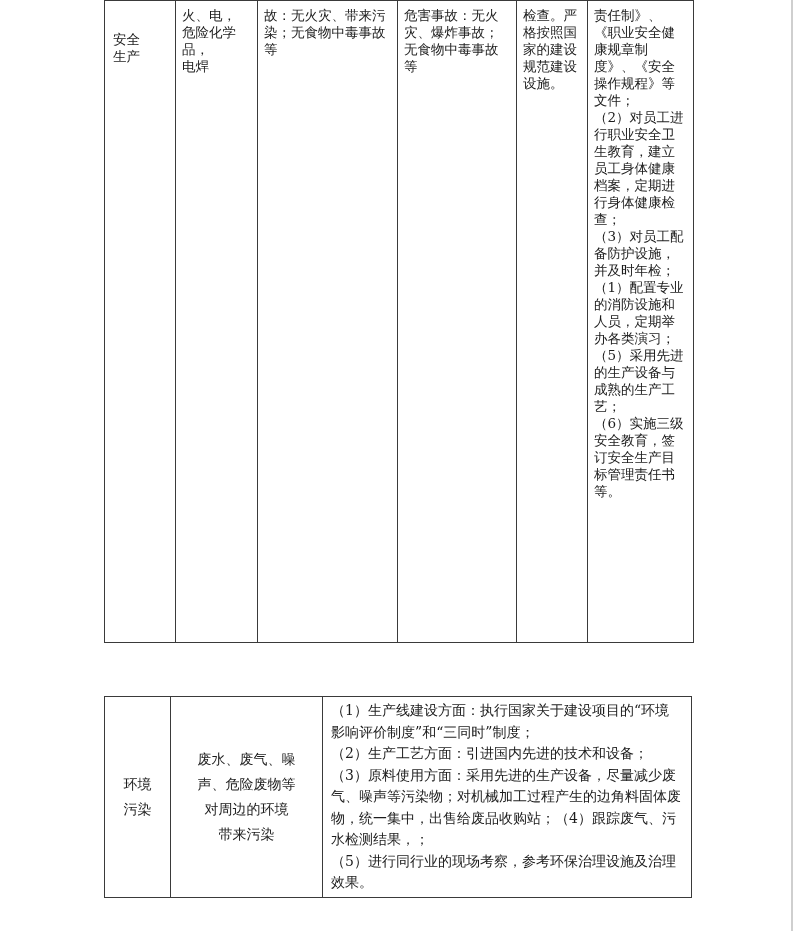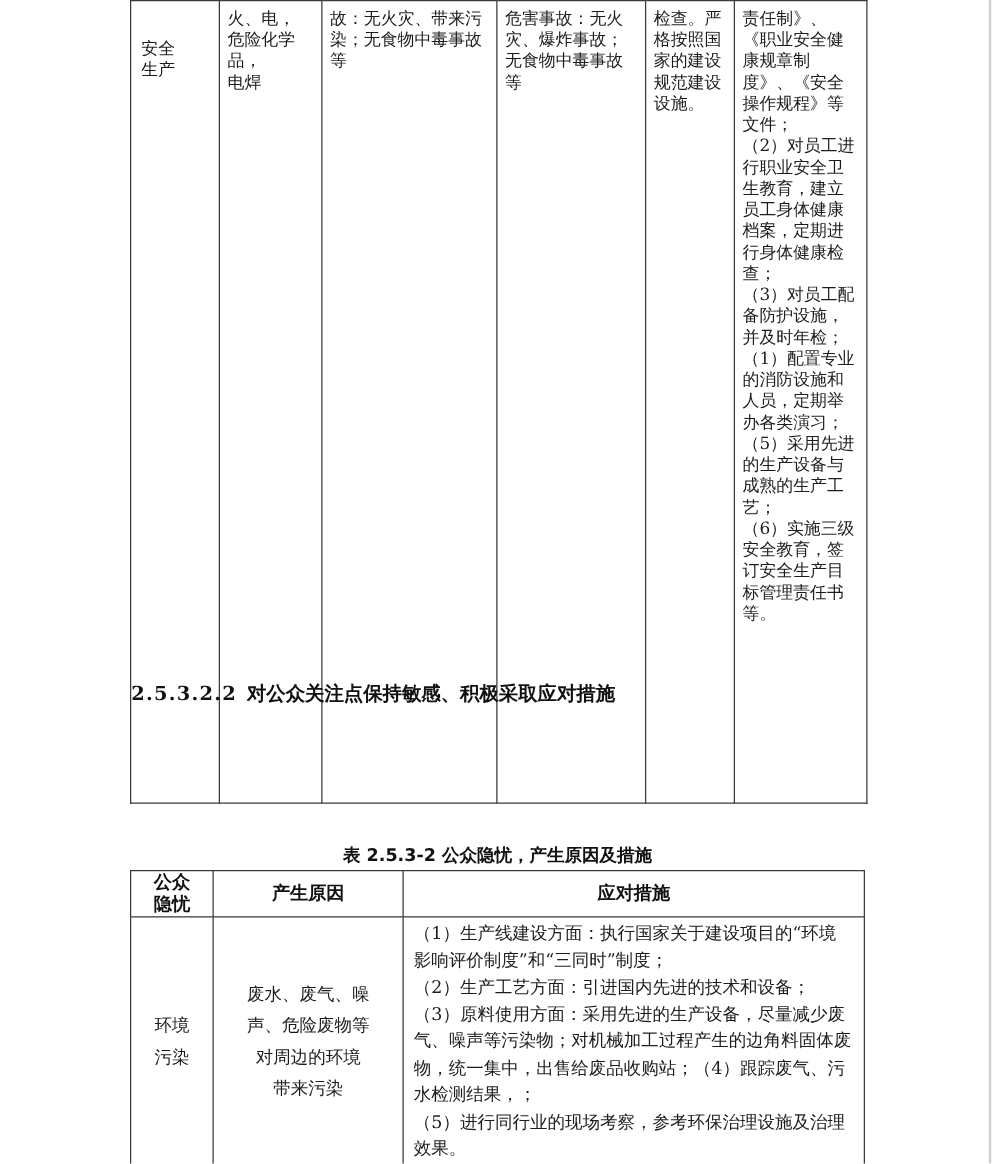--- a/index.html
+++ b/index.html
@@ -136,40 +136,30 @@
         <td>责任制》、《职业安全健康规章制度》、《安全操作规程》等文件；
 （2）对员工进行职业安全卫生教育，建立员工身体健康档案，定期进行身体健康检查；
 （3）对员工配备防护设施，并及时年检；
 （1）配置专业的消防设施和人员，定期举办各类演习；
 （5）采用先进的生产设备与成熟的生产工艺；
 （6）实施三级安全教育，签订安全生产目标管理责任书等。</td>
       </tr>
     </tbody>
   </table>
 
-  <div class="heading">
-    <span class="num">2.5.3.2.2</span><span class="ttl">对公众关注点保持敏感、积极采取应对措施</span>
-  </div>
 
 
-  <div class="caption">表 2.5.3-2 公众隐忧，产生原因及措施</div>
 
   <table class="t2">
     <colgroup>
       <col style="width:66px">
         <col style="width:152px">
         <col style="width:369px">
     </colgroup>
     <tbody>
-      <tr class="hdr">
-        <th>公众
-隐忧</th>
-        <th>产生原因</th>
-        <th>应对措施</th>
-      </tr>
       <tr class="row1">
         <td class="mid">环境
 污染</td>
         <td class="mid">废水、废气、噪
 声、危险废物等
 对周边的环境
 带来污染</td>
         <td class="measures">（1）生产线建设方面：执行国家关于建设项目的“环境影响评价制度”和“三同时”制度；
 （2）生产工艺方面：引进国内先进的技术和设备；（3）原料使用方面：采用先进的生产设备，尽量减少废气、噪声等污染物；对机械加工过程产生的边角料固体废物，统一集中，出售给废品收购站；（4）跟踪废气、污水检测结果，；
 （5）进行同行业的现场考察，参考环保治理设施及治理效果。</td>

